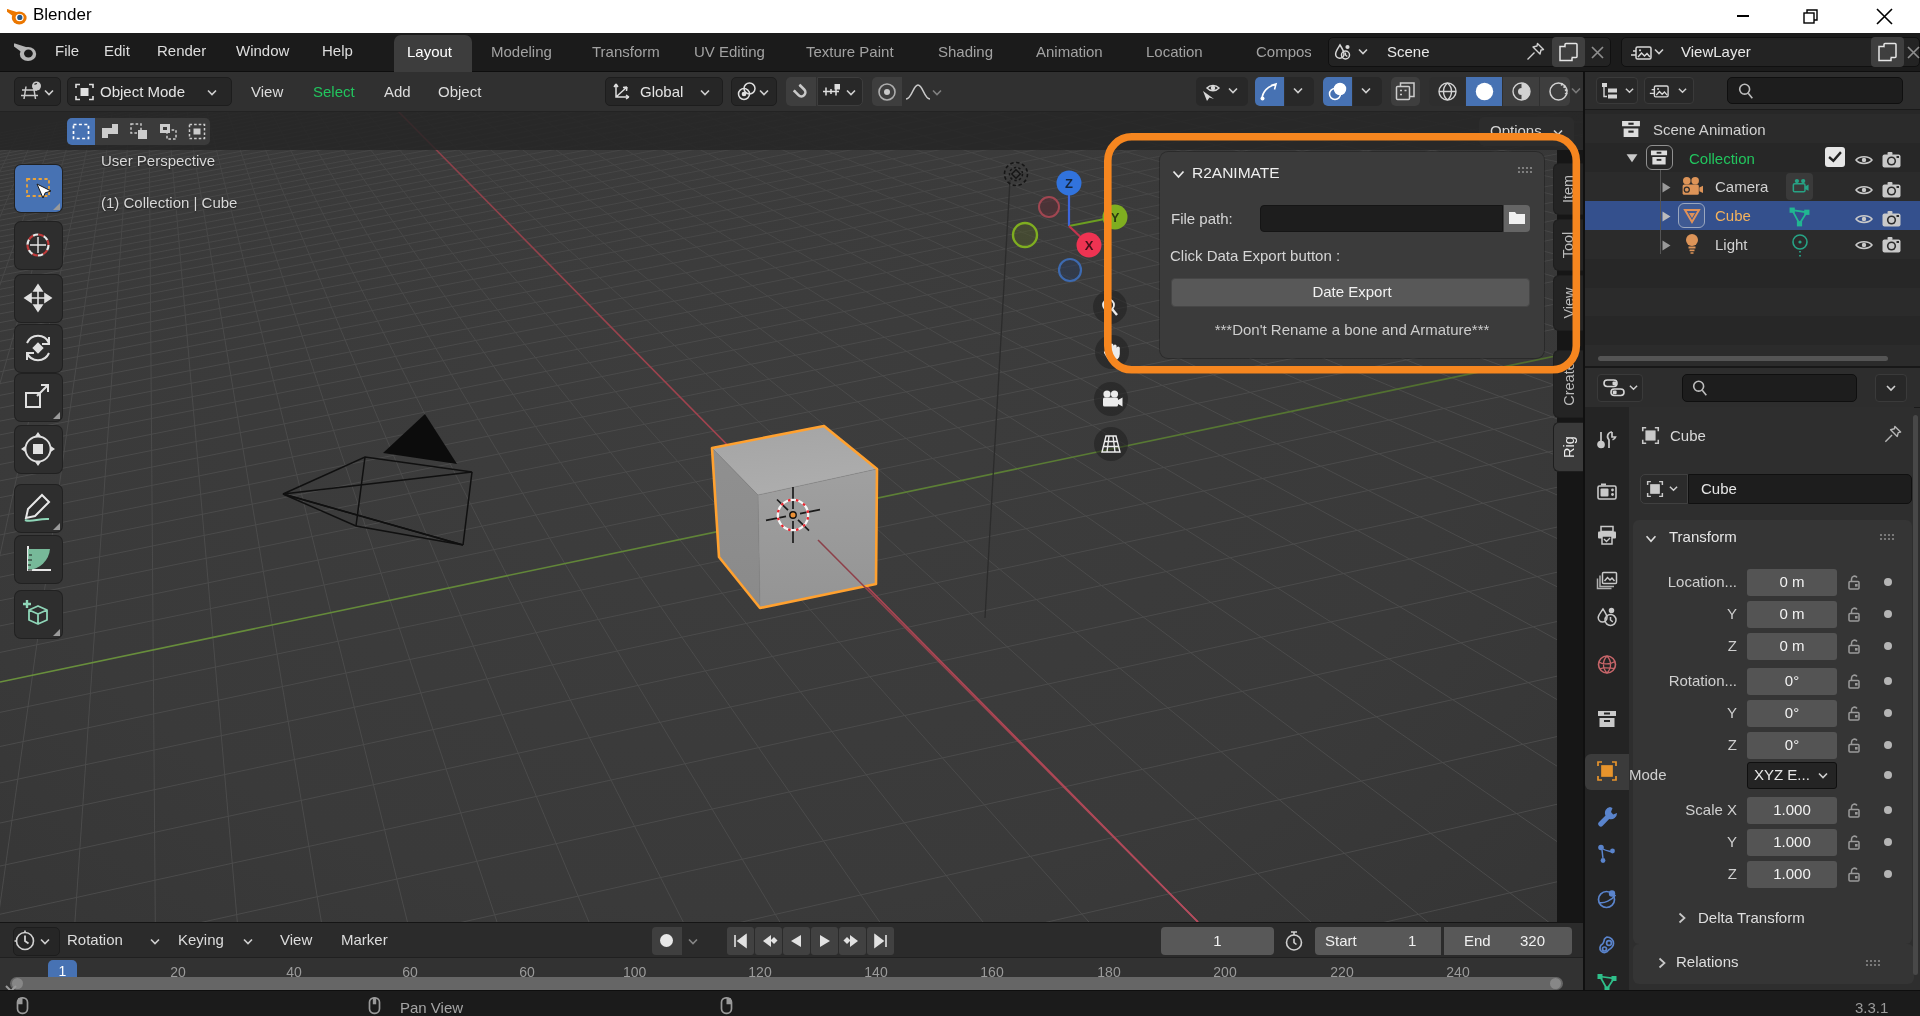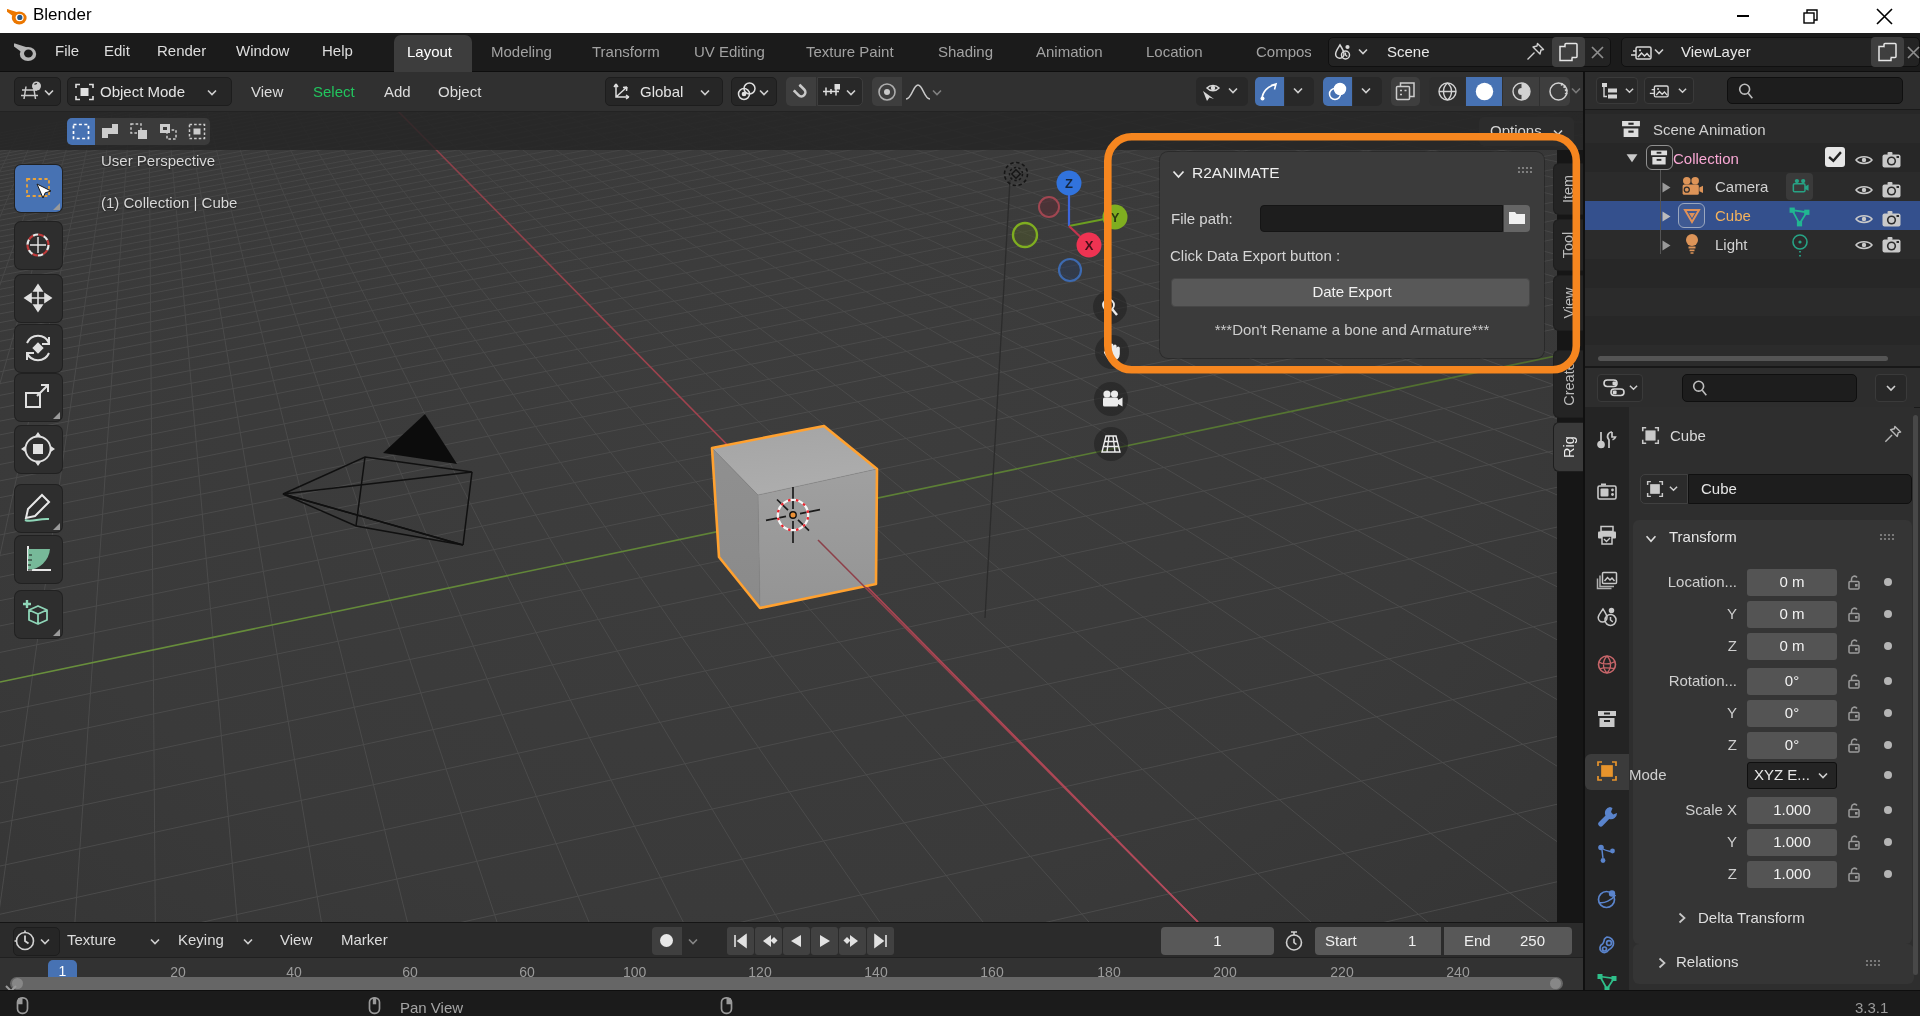--- a/index.html
+++ b/index.html
@@ -664,21 +664,21 @@
 
  <svg class="abs" style="left:41px;top:43px" width="12" height="10" viewBox="0 0 11 9">
         <path d="M0.5,1 H10.5 L5.5,8.5 Z" fill="#c9c9c9"></path>
       </svg>
  <div class="abs" style="left:61px;top:35px;width:27px;height:25px;border:1.5px solid #909090;border-radius:6px"></div>
  <svg class="abs" style="left:65px;top:39px" width="18" height="17" viewBox="0 0 19 17" fill="#ddd">
         <path d="M1,1 H18 V6 H1 Z M2.5,8 H16.5 V16 H2.5 Z"></path>
         <rect x="7" y="2.5" width="5" height="2" fill="#2b2b2b"></rect>
         <rect x="7" y="10" width="5" height="2" fill="#2b2b2b"></rect>
       </svg>
- <div class="abs" style="left:88px;top:40px;font-size:15px;color:#f9a8d4">Collection</div>
+ <div class="abs" style="left:104px;top:40px;font-size:15px;color:#22c55e">Collection</div>
  <div class="abs" style="left:240px;top:37px;width:20px;height:20px;background:#e6e6e6;border-radius:3px"></div>
  <svg class="abs" style="left:243px;top:41px" width="14" height="12" viewBox="0 0 13 11">
         <path d="M1,5.5 L5,9 L12,1" stroke="#222" stroke-width="2.2" fill="none"></path>
       </svg>
 <svg class="abs" style="left:269px;top:43px" width="20" height="14" viewBox="0 0 20 14">
         <path d="M2,7 C5,2.5 15,2.5 18,7 C15,11.5 5,11.5 2,7 Z" fill="none" stroke="#c9c9c9" stroke-width="1.5"></path>
         <circle cx="10" cy="7" r="2.2" fill="#c9c9c9"></circle>
       </svg>
       <svg class="abs" style="left:296px;top:41px" width="21" height="17" viewBox="0 0 21 17" fill="#c9c9c9">
         <rect x="1.5" y="3.5" width="18" height="13" rx="2"></rect>
@@ -985,21 +985,21 @@
  <div class="abs" style="left:0;top:0;width:1584px;height:35px;background:#2b2b2b;border-bottom:1px solid #202020"></div>
  <div class="abs" style="left:13px;top:4px;width:47px;height:29px;background:#262626;border:1px solid #1d1d1d;border-radius:5px"></div>
  <svg class="abs" style="left:14px;top:7px" width="24px" height="22" viewBox="0 0 24 22" fill="none" stroke="#d2d2d2" stroke-width="1.6">
   <circle cx="11" cy="11" r="8.5"></circle>
         <path d="M11,5.5 V11 L14.5,13.5" stroke-width="1.8"></path>
         <path d="M11,2.5 V0.5 M2.5,11 H0.5"></path>
  </svg>
  <svg class="abs" style="left:40px;top:15px" width="10" height="7" viewBox="0 0 10 7">
         <path d="M1,1.5 L5,5.5 L9,1.5" stroke="#cfcfcf" stroke-width="1.6" fill="none"></path>
       </svg>
- <div class="abs" style="left:67px;top:8px;font-size:15px;color:#dcdcdc">Texture</div>
+ <div class="abs" style="left:67px;top:8px;font-size:15px;color:#dcdcdc">Rotation</div>
  <svg class="abs" style="left:150px;top:15px" width="10" height="7" viewBox="0 0 10 7">
         <path d="M1,1.5 L5,5.5 L9,1.5" stroke="#cfcfcf" stroke-width="1.6" fill="none"></path>
       </svg>
  <div class="abs" style="left:178px;top:8px;font-size:15px;color:#dcdcdc">Keying</div>
  <svg class="abs" style="left:243px;top:15px" width="10" height="7" viewBox="0 0 10 7">
         <path d="M1,1.5 L5,5.5 L9,1.5" stroke="#cfcfcf" stroke-width="1.6" fill="none"></path>
       </svg>
  <div class="abs" style="left:280px;top:8px;font-size:15px;color:#dcdcdc">View</div>
  <div class="abs" style="left:341px;top:8px;font-size:15px;color:#dcdcdc">Marker</div>
 
@@ -1038,21 +1038,21 @@
  <div class="abs" style="left:1161px;top:9px;width:113px;text-align:center;font-size:15px;color:#f2f2f2">1</div>
  <svg class="abs" style="left:1283px;top:7px" width="22" height="22" viewBox="0 0 22 22" fill="none" stroke="#cfcfcf" stroke-width="1.6">
   <circle cx="11" cy="12.5" r="7.5"></circle>
         <path d="M11,8.5 V12.5 L13.5,14.5 M8,2 h6 M11,2 V5"></path>
  </svg>
  <div class="abs" style="left:1315px;top:4px;width:126px;height:28px;background:#585858;border-radius:4px 0 0 4px"></div>
  <div class="abs" style="left:1444px;top:4px;width:128px;height:28px;background:#585858;border-radius:0 4px 4px 0"></div>
  <div class="abs" style="left:1325px;top:9px;font-size:15px;color:#f0f0f0">Start</div>
  <div class="abs" style="left:1408px;top:9px;font-size:15px;color:#f0f0f0">1</div>
  <div class="abs" style="left:1464px;top:9px;font-size:15px;color:#f0f0f0">End</div>
- <div class="abs" style="left:1520px;top:9px;font-size:15px;color:#f0f0f0">250</div>
+ <div class="abs" style="left:1520px;top:9px;font-size:15px;color:#f0f0f0">320</div>
 </div>
 <div class="abs" style="left:0;top:958px;width:1584px;height:32px;background:#323232">
       <div class="abs" style="left:158px;top:6px;width:40px;text-align:center;font-size:14px;color:#9b9b9b">20</div>
       <div class="abs" style="left:274px;top:6px;width:40px;text-align:center;font-size:14px;color:#9b9b9b">40</div>
       <div class="abs" style="left:390px;top:6px;width:40px;text-align:center;font-size:14px;color:#9b9b9b">60</div>
       <div class="abs" style="left:507px;top:6px;width:40px;text-align:center;font-size:14px;color:#9b9b9b">60</div>
       <div class="abs" style="left:623px;top:6px;width:40px;text-align:left;font-size:14px;color:#9b9b9b">100</div>
       <div class="abs" style="left:740px;top:6px;width:40px;text-align:center;font-size:14px;color:#9b9b9b">120</div>
       <div class="abs" style="left:856px;top:6px;width:40px;text-align:center;font-size:14px;color:#9b9b9b">140</div>
       <div class="abs" style="left:972px;top:6px;width:40px;text-align:center;font-size:14px;color:#9b9b9b">160</div>

